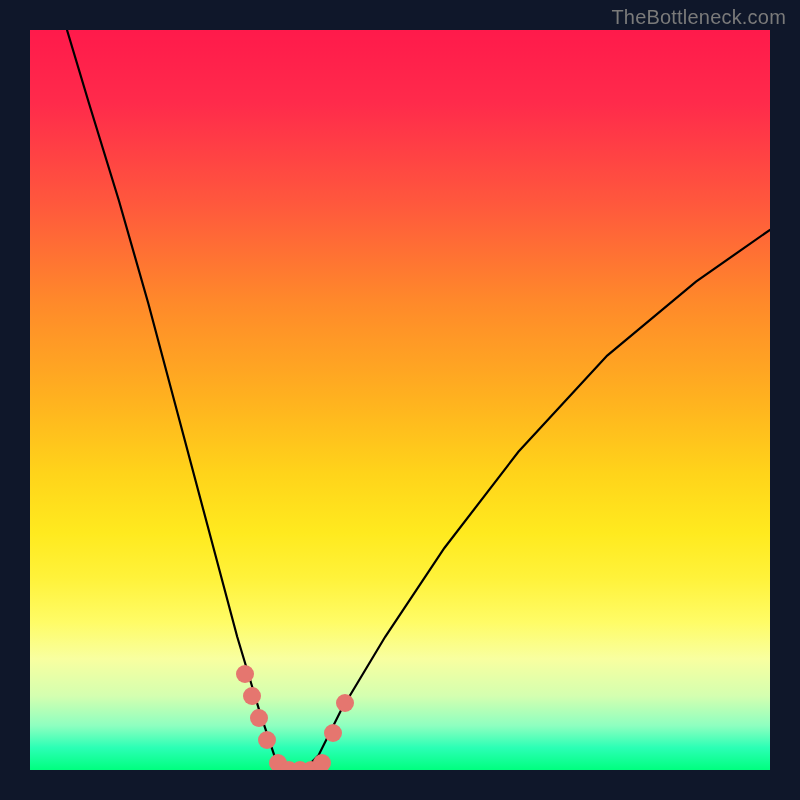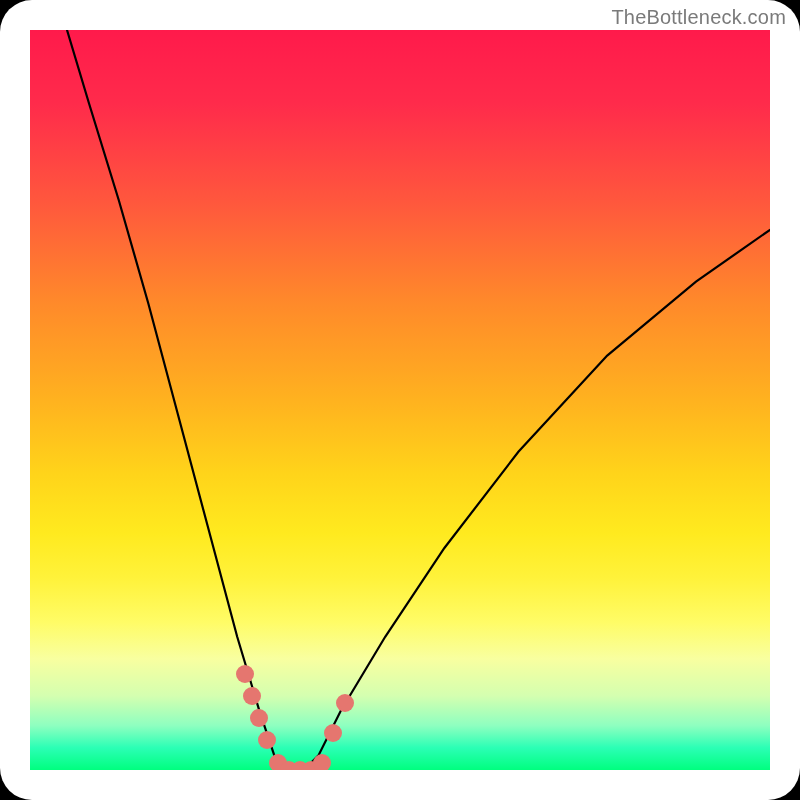--- a/index.html
+++ b/index.html
@@ -10,22 +10,21 @@
     background: #000;
     font-family: Arial, Helvetica, sans-serif;
     overflow: hidden;
   }
   .frame {
     position: absolute;
     top: 0;
     left: 0;
     width: 800px;
     height: 800px;
-    background: #ffffff;
-    border-radius: 32px;
+    background: #0f172a;
   }
   .plot-area {
     position: absolute;
     top: 30px;
     left: 30px;
     width: 740px;
     height: 740px;
     overflow: hidden;
   }
   .gradient-bg {

